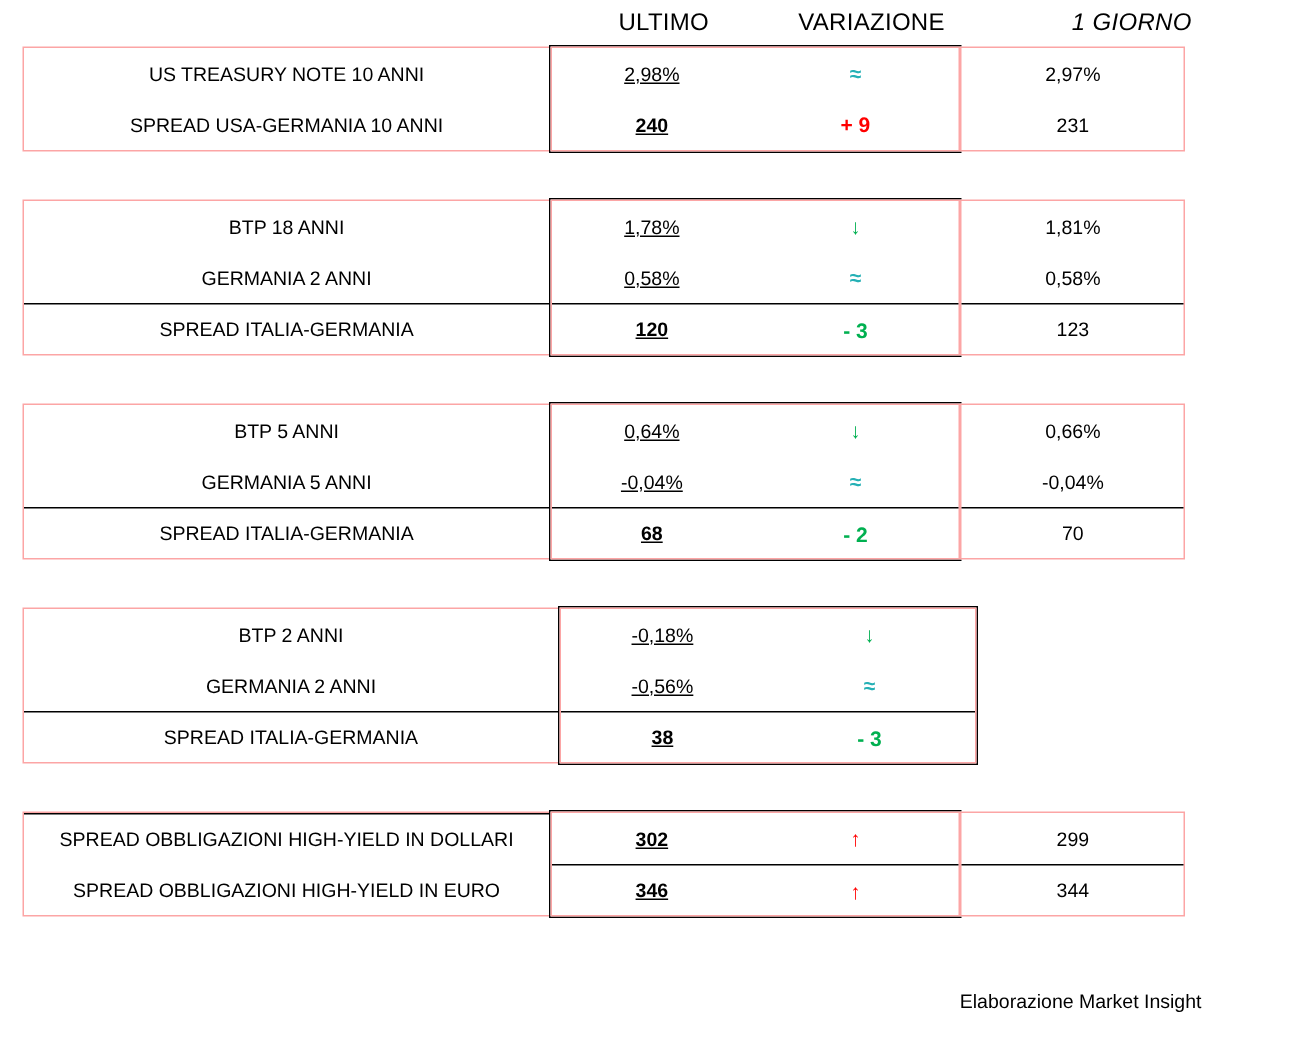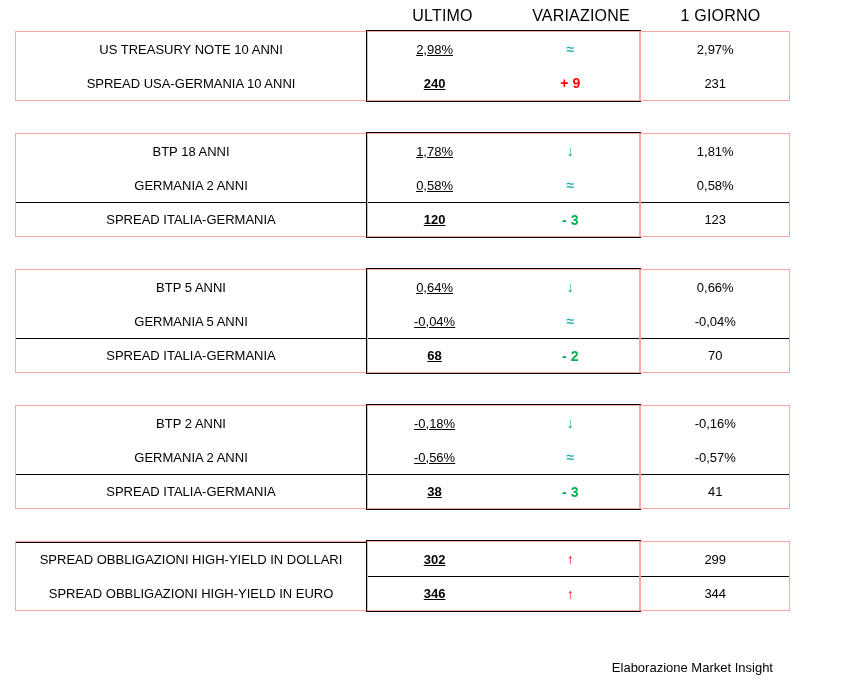--- a/index.html
+++ b/index.html
@@ -13,21 +13,21 @@
   }
   .col-header {
     position: absolute;
     top: 7px;
     font-size: 16px;
     text-align: center;
     letter-spacing: 0.2px;
   }
   #h-ultimo  { left: 374px; width: 137px; }
   #h-var     { left: 511px; width: 140px; }
-  #h-giorno  { left: 651px; width: 139px; }
+  #h-giorno  { left: 685px; width: 139px; font-style: italic; }
 
   #blocks { position: absolute; top: 31px; left: 15px; width: 775px; }
   .block { display: flex; align-items: stretch; margin-bottom: 32px; }
   .sec { border: 1px solid #fca5a5; background: #ffffff; }
   .sec.left  { width: 358px; }
   .sec.mid   { width: 278px; box-shadow: 0 0 0 1px #000000; }
   .sec.right { width: 152px; }
 
   .row {
     height: 34px;
@@ -39,21 +39,21 @@
   .row.divider { border-top: 1px solid #000000; }
 
   .cell { text-align: center; }
   .ultimo-cell { width: 49%; text-decoration: underline; }
   .var-cell    { width: 51%; font-size: 14px; }
   .bold { font-weight: 700; }
 
   .footer {
     position: absolute;
     top: 660px;
-    right: 88px;
+    right: 60px;
     font-size: 13px;
     color: #000000;
     padding-left: 11px;
   }
 </style>
 </head>
 <body>
 
 <div class="col-header" id="h-ultimo">ULTIMO</div>
 <div class="col-header" id="h-var">VARIAZIONE</div>
@@ -145,25 +145,20 @@
         </div>
         <div class="row">
           <div class="cell ultimo-cell">-0,56%</div>
           <div class="cell var-cell bold" style="color: rgb(37, 176, 181);">≈</div>
         </div>
         <div class="row divider">
           <div class="cell ultimo-cell bold">38</div>
           <div class="cell var-cell bold" style="color: rgb(0, 176, 80);">- 3</div>
         </div>
       </div>
-      <div class="sec right">
-        <div class="row">-0,16%</div>
-        <div class="row">-0,57%</div>
-        <div class="row divider">41</div>
-      </div>
     </div>
     <div class="block">
       <div class="sec left">
         <div class="row divider">SPREAD OBBLIGAZIONI HIGH-YIELD IN DOLLARI</div>
         <div class="row">SPREAD OBBLIGAZIONI HIGH-YIELD IN EURO</div>
       </div>
       <div class="sec mid">
         <div class="row">
           <div class="cell ultimo-cell bold">302</div>
           <div class="cell var-cell bold" style="color: rgb(255, 0, 0);">↑</div>

